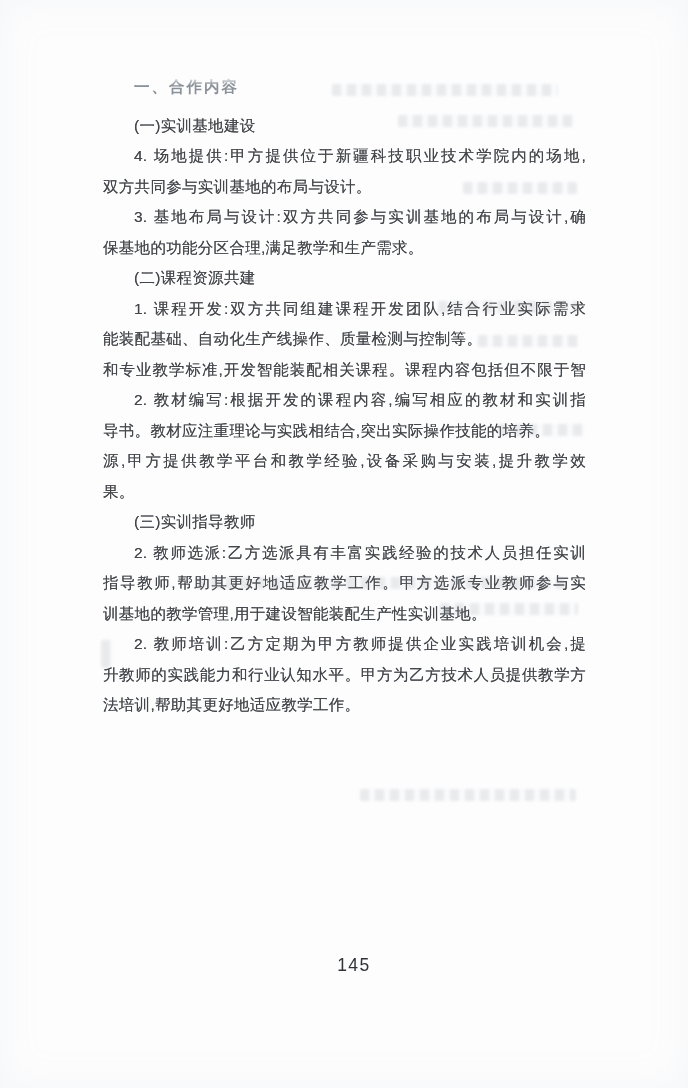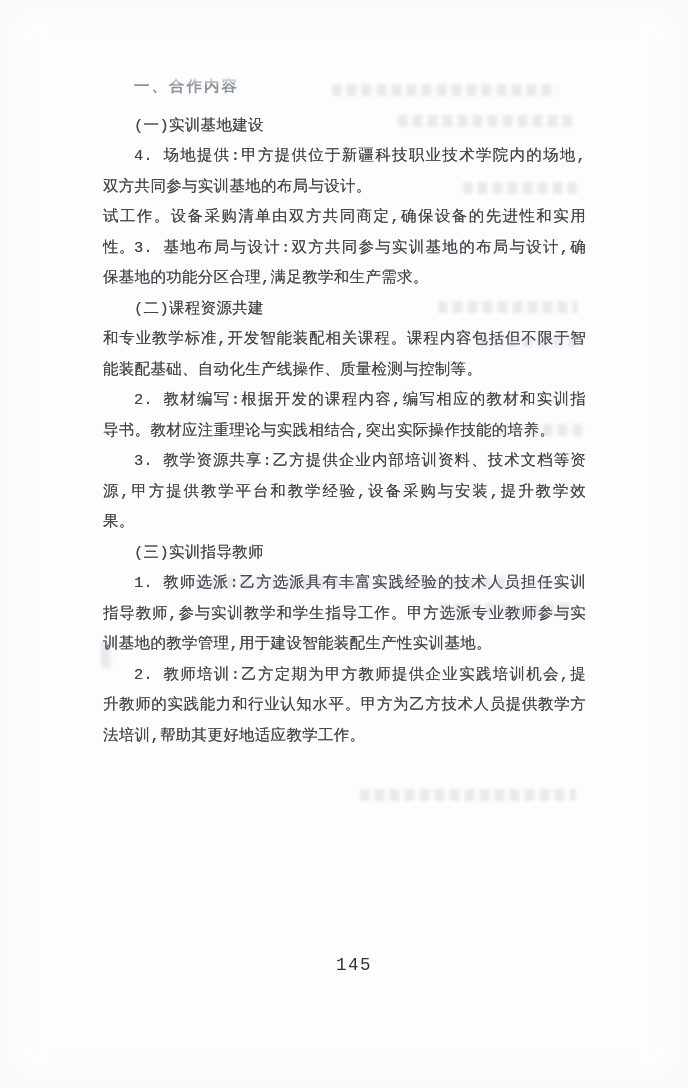--- a/index.html
+++ b/index.html
@@ -7,21 +7,21 @@
     margin: 0;
     padding: 0;
     background: #ffffff;
   }
   .page {
     position: relative;
     width: 688px;
     height: 1088px;
     background: #fdfdfe;
     overflow: hidden;
-    font-family: Liberation Mono, monospace;
+    font-family: Liberation Sans, sans-serif;
   }
   
   .page::after {
     content: "";
     position: absolute;
     inset: 0;
     pointer-events: none;
     box-shadow: inset 0 0 40px rgba(180,184,188,0.10);
   }
 
@@ -105,48 +105,47 @@
         <div class="line first last">一、合作内容</div>
       </div>
       <div class="subheading">
         <div class="line first last">(一)实训基地建设</div>
       </div>
       <div class="para">
         <div class="line first full">4. 场地提供:甲方提供位于新疆科技职业技术学院内的场地,</div>
         <div class="line last">双方共同参与实训基地的布局与设计。</div>
       </div>
       <div class="para">
-        <div class="line last">试工作。设备采购清单由双方共同商定,确保设备的先进性和实用性。</div>
       </div>
       <div class="para">
         <div class="line first full">3. 基地布局与设计:双方共同参与实训基地的布局与设计,确</div>
         <div class="line last">保基地的功能分区合理,满足教学和生产需求。</div>
       </div>
       <div class="subheading">
         <div class="line first last">(二)课程资源共建</div>
       </div>
       <div class="para">
+        <div class="line first full">1. 课程开发:双方共同组建课程开发团队,结合行业实际需求</div>
+        <div class="line last">能装配基础、自动化生产线操作、质量检测与控制等。</div>
         <div class="line full">和专业教学标准,开发智能装配相关课程。课程内容包括但不限于智</div>
-        <div class="line last">能装配基础、自动化生产线操作、质量检测与控制等。</div>
       </div>
       <div class="para">
         <div class="line first full">2. 教材编写:根据开发的课程内容,编写相应的教材和实训指</div>
         <div class="line last">导书。教材应注重理论与实践相结合,突出实际操作技能的培养。</div>
       </div>
       <div class="para">
-        <div class="line first full">3. 教学资源共享:乙方提供企业内部培训资料、技术文档等资</div>
         <div class="line full">源,甲方提供教学平台和教学经验,设备采购与安装,提升教学效</div>
         <div class="line last">果。</div>
       </div>
       <div class="subheading">
         <div class="line first last">(三)实训指导教师</div>
       </div>
       <div class="para">
-        <div class="line first full">1. 教师选派:乙方选派具有丰富实践经验的技术人员担任实训</div>
-        <div class="line full">指导教师,参与实训教学和学生指导工作。甲方选派专业教师参与实</div>
+        <div class="line first full">2. 教师选派:乙方选派具有丰富实践经验的技术人员担任实训</div>
+        <div class="line full">指导教师,帮助其更好地适应教学工作。甲方选派专业教师参与实</div>
         <div class="line last">训基地的教学管理,用于建设智能装配生产性实训基地。</div>
       </div>
       <div class="para">
         <div class="line first full">2. 教师培训:乙方定期为甲方教师提供企业实践培训机会,提</div>
         <div class="line full">升教师的实践能力和行业认知水平。甲方为乙方技术人员提供教学方</div>
         <div class="line last">法培训,帮助其更好地适应教学工作。</div>
       </div>
     </div>
 
   <div class="ghost g1"></div>

